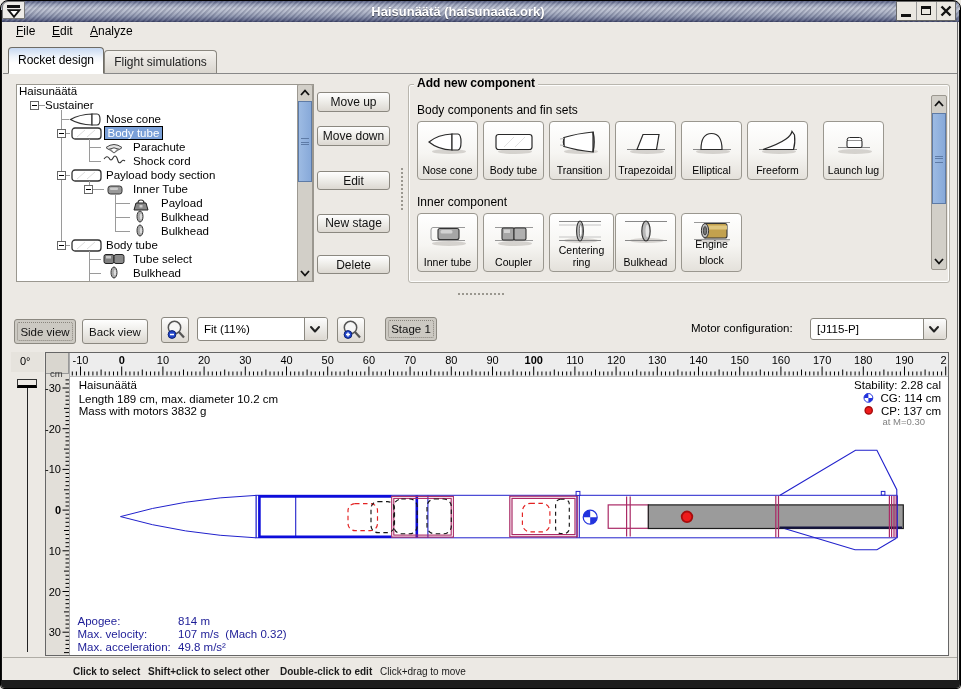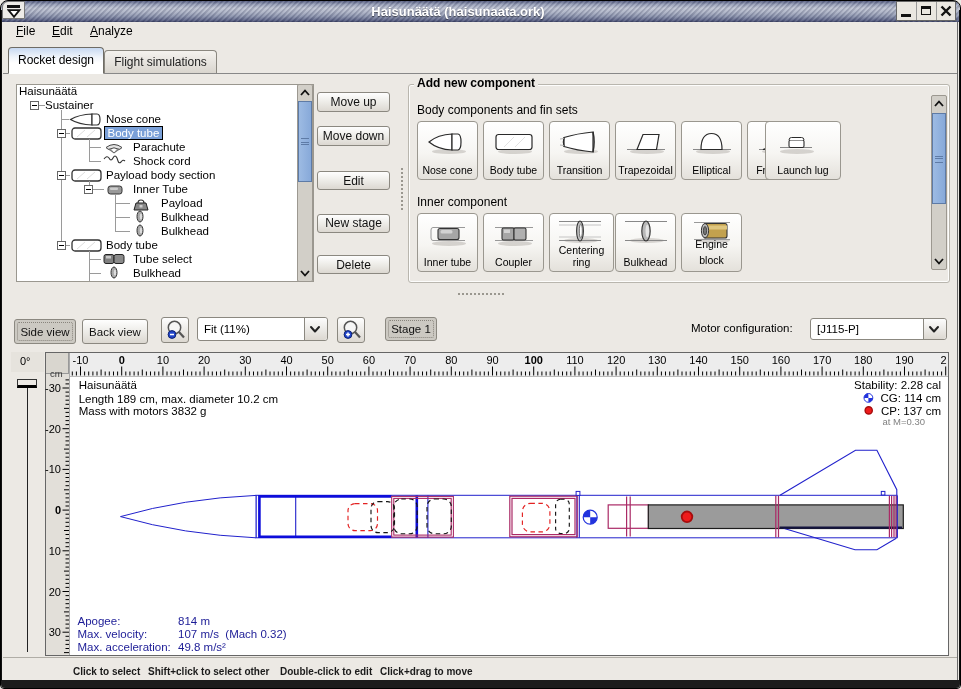--- a/index.html
+++ b/index.html
@@ -219,21 +219,21 @@
     <div style="position:absolute;left:0;right:0;bottom:3px;font-size:10.5px;line-height:11.5px;color:#000">Elliptical</div>
   </div>
 <div style="position:absolute;left:747px;top:121px;width:61px;height:59px;background:linear-gradient(#ffffff,#f6f5f2 55%,#e4e1db);border:1px solid #9a978f;border-radius:4px;box-sizing:border-box;text-align:center">
     <svg style="position:absolute;left:7px;top:6px" width="46" height="28" xmlns="http://www.w3.org/2000/svg">
       <ellipse cx="24" cy="23.5" rx="17" ry="2.6" fill="rgba(125,120,110,0.28)"></ellipse>
       <path d="M4 21.5 L42 21.5" stroke="#888" stroke-width="1"></path>
       <path d="M8 21.5 Q24 16 31 11 Q36 7.5 37 3.5 L39.5 7 Q40.5 15 38.5 21.5 Z" fill="#fff" stroke="#2a2a2a" stroke-width="1.2"></path>
     </svg>
     <div style="position:absolute;left:0;right:0;bottom:3px;font-size:10.5px;line-height:11.5px;color:#000">Freeform</div>
   </div>
-<div style="position:absolute;left:765px;top:121px;width:76px;height:59px;background:linear-gradient(#ffffff,#f6f5f2 55%,#e4e1db);border:1px solid #9a978f;border-radius:4px;box-sizing:border-box;text-align:center">
+<div style="position:absolute;left:823px;top:121px;width:61px;height:59px;background:linear-gradient(#ffffff,#f6f5f2 55%,#e4e1db);border:1px solid #9a978f;border-radius:4px;box-sizing:border-box;text-align:center">
     <svg style="position:absolute;left:7px;top:6px" width="46" height="28" xmlns="http://www.w3.org/2000/svg">
       <ellipse cx="24" cy="23.5" rx="17" ry="2.6" fill="rgba(125,120,110,0.28)"></ellipse>
       <path d="M7 19.5 L39 19.5" stroke="#888" stroke-width="1"></path>
       <rect x="16" y="12" width="15" height="7.5" rx="1.5" fill="#fff" stroke="#2a2a2a" stroke-width="1.1"></rect>
       <path d="M16 12 Q16 9.5 18.5 9.5 L28.5 9.5 Q31 9.5 31 12" fill="#fff" stroke="#2a2a2a" stroke-width="1"></path>
     </svg>
     <div style="position:absolute;left:0;right:0;bottom:3px;font-size:10.5px;line-height:11.5px;color:#000">Launch lug</div>
   </div>
 <div style="position:absolute;left:417px;top:213px;width:61px;height:59px;background:linear-gradient(#ffffff,#f6f5f2 55%,#e4e1db);border:1px solid #9a978f;border-radius:4px;box-sizing:border-box;text-align:center">
     <svg style="position:absolute;left:7px;top:6px" width="46" height="28" xmlns="http://www.w3.org/2000/svg">
@@ -444,17 +444,17 @@
       <text x="77.5" y="637.5">Max. velocity:</text>
       <text x="178" y="637.5">107 m/s&nbsp; (Mach 0.32)</text>
       <text x="77.5" y="650.5">Max. acceleration:</text>
       <text x="178" y="650.5">49.8 m/s²</text>
     </g>
   </svg>
 <div style="position:absolute;left:3px;top:657px;width:955px;height:1px;background:#b0ada6"></div>
 <div style="position:absolute;left:73px;top:666px;font-size:10px;font-weight:bold;color:#1a1a1a">Click to select</div>
 <div style="position:absolute;left:148px;top:666px;font-size:10px;font-weight:bold;color:#1a1a1a">Shift+click to select other</div>
 <div style="position:absolute;left:280px;top:666px;font-size:10px;font-weight:bold;color:#1a1a1a">Double-click to edit</div>
-<div style="position:absolute;left:380px;top:666px;font-size:10px;font-weight:bold;color:#1a1a1a">Click+drag to move</div>
+<div style="position:absolute;left:380px;top:666px;font-size:10px;font-weight:normal;color:#1a1a1a">Click+drag to move</div>
 <div style="position:absolute;left:1px;top:680px;width:959px;height:8px;background:#1c1c1c;border-radius:0 0 4px 4px"></div>
 <div style="position:absolute;left:956.5px;top:22px;width:1.5px;height:658px;background:#6a6a6a;z-index:49"></div>
 <div style="position:absolute;left:0px;top:10px;width:2px;height:671px;background:#111;z-index:49"></div>
 <div style="position:absolute;left:959px;top:10px;width:2px;height:671px;background:#111;z-index:49"></div>
 <div class="frame"></div>
 </body></html>

